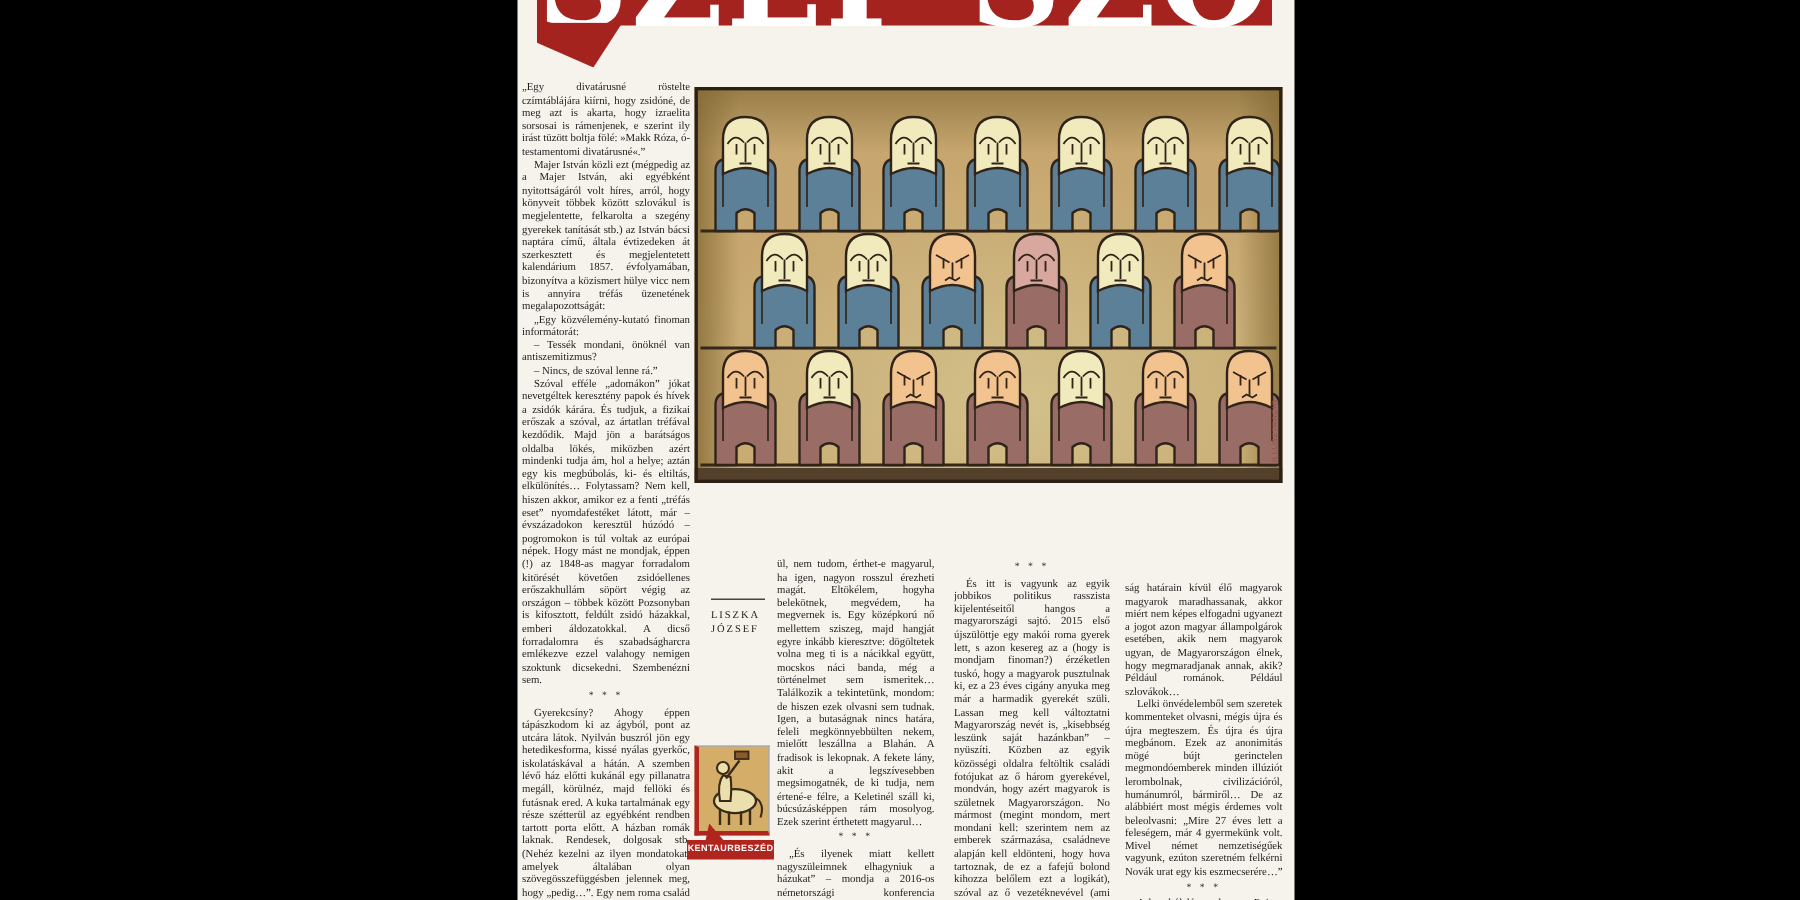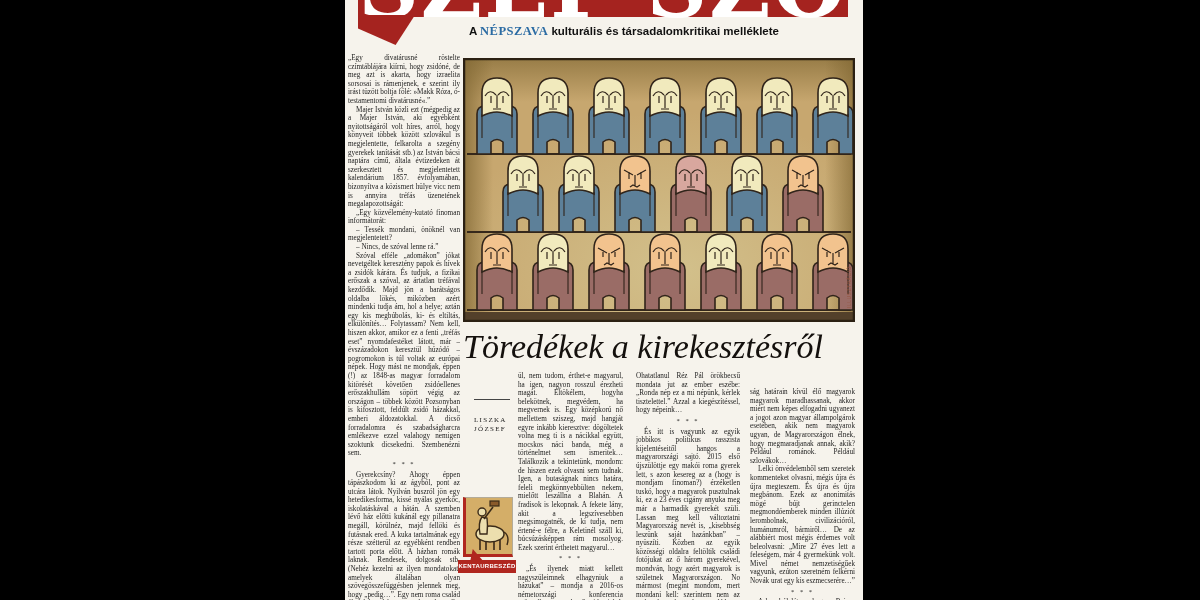--- a/index.html
+++ b/index.html
@@ -18,21 +18,21 @@
   .col-left{position:absolute;left:3px;top:54px;width:112px;height:546px;overflow:hidden;}
   .coltext{font-size:7.2px;line-height:8.6px;color:#1c1c1c;text-align:justify;}
   .para{margin:0;text-indent:8px;}
   .para.flush{text-indent:0;}
   .sep{text-align:center;font-size:6.5px;letter-spacing:2px;margin:2px 0;color:#1c1c1c;}
   
   .illus-wrap{position:absolute;left:118px;top:58px;width:392px;height:264px;}
   
   .headline{position:absolute;left:118px;top:328px;width:392px;font-size:34px;line-height:38px;font-style:italic;
     color:#14100d;white-space:nowrap;}
-  .byline{position:absolute;left:129px;top:399px;width:36px;border-top:1px solid #444;padding-top:16px;
+  .byline{position:absolute;left:129px;top:399px;width:36px;border-top:1px solid #444;padding-top:6px;
     font-size:7px;line-height:9px;letter-spacing:1.3px;color:#222;}
   
   .cols{position:absolute;left:173px;top:372px;width:337px;height:228px;display:flex;overflow:hidden;}
   .colA{width:105px;margin-right:13px;height:228px;overflow:hidden;}
   .colB{width:104px;margin-right:10px;height:228px;overflow:hidden;}
   .colC{width:105px;height:228px;overflow:hidden;margin-top:16px;}
   
   .emblem{position:absolute;left:118px;top:497px;width:50px;height:60px;background:#d4ae68;
     border-left:3px solid #b0261f;border-bottom:3px solid #b0261f;border-top:1px solid #b3ab99;border-right:1px solid #b3ab99;box-sizing:border-box;}
   .banner-tail{position:absolute;left:125px;top:549px;width:14px;height:13px;background:#b0261f;
@@ -43,27 +43,26 @@
 </head>
 <body>
 
 <div class="stage">
   <div class="page">
 
     <div class="mast-box">
       <div class="mast-title">SZÉP SZÓ</div>
     </div>
     <div class="mast-tail"></div>
-    <div class="subtitle"><span>A </span><span class="brand">NÉPSZAVA</span><span> kulturális és társadalomkritikai melléklete</span></div>
 
     <div class="col-left coltext">
         <p class="para flush">„Egy divatárusné röstelte czímtáblájára kiírni, hogy zsidóné, de meg azt is akarta, hogy izraelita sorsosai is rámenjenek, e szerint ily irást tüzött boltja fölé: »Makk Róza, ó-testamentomi divatárusné«.”</p>
         <p class="para">Majer István közli ezt (mégpedig az a Majer István, aki egyébként nyitottságáról volt híres, arról, hogy könyveit többek között szlovákul is megjelentette, felkarolta a szegény gyerekek tanítását stb.) az István bácsi naptára című, általa évtizedeken át szerkesztett és megjelentetett kalendárium 1857. évfolyamában, bizonyítva a közismert hülye vicc nem is annyira tréfás üzenetének megalapozottságát:</p>
         <p class="para">„Egy közvélemény-kutató finoman informátorát:</p>
-        <p class="para">– Tessék mondani, önöknél van megjelentetett?</p>
+        <p class="para">– Tessék mondani, önöknél van antiszemitizmus?</p>
         <p class="para">– Nincs, de szóval lenne rá.”</p>
         <p class="para">Szóval efféle „adomákon” jókat nevetgéltek keresztény papok és hívek a zsidók kárára. És tudjuk, a fizikai erőszak a szóval, az ártatlan tréfával kezdődik. Majd jön a barátságos oldalba lökés, miközben azért mindenki tudja ám, hol a helye; aztán egy kis megbúbolás, ki- és eltiltás, elkülönítés… Folytassam? Nem kell, hiszen akkor, amikor ez a fenti „tréfás eset” nyomdafestéket látott, már – évszázadokon keresztül húzódó – pogromokon is túl voltak az európai népek. Hogy mást ne mondjak, éppen (!) az 1848-as magyar forradalom kitörését követően zsidóellenes erőszakhullám söpört végig az országon – többek között Pozsonyban is kifosztott, feldúlt zsidó házakkal, emberi áldozatokkal. A dicső forradalomra és szabadságharcra emlékezve ezzel valahogy nemigen szoktunk dicsekedni. Szembenézni sem.</p>
         <div class="sep">* * *</div>
         <p class="para">Gyerekcsíny? Ahogy éppen tápászkodom ki az ágyból, pont az utcára látok. Nyilván buszról jön egy hetedikesforma, kissé nyálas gyerkőc, iskolatáskával a hátán. A szemben lévő ház előtti kukánál egy pillanatra megáll, körülnéz, majd fellöki és futásnak ered. A kuka tartalmának egy része szétterül az egyébként rendben tartott porta előtt. A házban romák laknak. Rendesek, dolgosak stb. (Nehéz kezelni az ilyen mondatokat, amelyek általában olyan szövegösszefüggésben jelennek meg, hogy „pedig…”. Egy nem roma család által lakott házat az embernek eszébe sem jutna úgy jellemezni, hogy az ott élők „rendesek, dolgosak stb.”. Hiszen az természetes, nem? Akkor, még ha ténymegállapításnak volt is szánva, miért ez az ösztönszerű megjegyzés? Pironkodva, de itt hagyom.) Nemsokára jön a szemetesautó, a kukások a szétszóródott szemét egy részét összeszedik ugyan, de közben biztos cifrákat gondolhatnak az ott lakókról. Merthogy csak előttük találták rendetlenül hagyott kukát. Később a szembeszomszédasszonyt látom, hogy sepri össze a maradék szemetet, miközben szépeket gondolhat a kukásokról, akik arra sem képesek, hogy a kihelyezett tárolóedényt rendesen kiürítsék.</p>
       </div>
 
     <div class="illus-wrap">
       <svg id="illus" width="392" height="264" viewBox="0 0 392 264">
         <defs>
           <linearGradient id="gL" x1="0" y1="0" x2="1" y2="0">
@@ -170,34 +169,32 @@
           <path d="M350 252 V212 Q350 204 358 204 H382 Q390 204 390 212 V252 H376 V240 Q370 235 364 240 V252 Z" fill="#9a6c66" stroke="#30241a" stroke-width="1.6" stroke-linejoin="round"></path>
           <path d="M355 212 V236 M385 212 V236" stroke="#30241a" stroke-width="1.1" fill="none"></path>
           <path d="M355 214 V191 Q355 176 370 176 Q385 176 385 191 V214 Q377 210 370 210 Q363 210 355 214 Z" fill="#f2c38e" stroke="#30241a" stroke-width="1.6"></path>
           <path d="M359 190 L368 195 M381 190 L372 195 M370 195 V206 M364 192 V199 M376 192 V199 M365 207 l3 -2 l4 2 l3 -2" stroke="#30241a" stroke-width="1.2" fill="none"></path>
           <rect x="0" y="254" width="392" height="10" fill="#53402a"></rect>
           <rect x="1" y="1" width="390" height="262" fill="none" stroke="#2b2013" stroke-width="2.5"></rect>
           <text transform="translate(388,250) rotate(-90)" font-size="5" fill="#94543d" letter-spacing="0.5" font-family="Liberation Sans, sans-serif">ILLUSZTRÁCIÓ</text>
         </svg>
     </div>
 
-    <div class="headline">Töredékek a kirekesztésről</div>
     <div class="byline">
       <div>LISZKA</div>
       <div>JÓZSEF</div>
     </div>
 
     <div class="cols">
       <div class="colA coltext">
           <p class="para flush">ül, nem tudom, érthet-e magyarul, ha igen, nagyon rosszul érezheti magát. Eltökélem, hogyha belekötnek, megvédem, ha megvernek is. Egy középkorú nő mellettem sziszeg, majd hangját egyre inkább kieresztve: dögöltetek volna meg ti is a nácikkal együtt, mocskos náci banda, még a történelmet sem ismeritek… Találkozik a tekintetünk, mondom: de hiszen ezek olvasni sem tudnak. Igen, a butaságnak nincs határa, feleli megkönnyebbülten nekem, mielőtt leszállna a Blahán. A fradisok is lekopnak. A fekete lány, akit a legszívesebben megsimogatnék, de ki tudja, nem értené-e félre, a Keletinél száll ki, búcsúzásképpen rám mosolyog. Ezek szerint érthetett magyarul…</p>
           <div class="sep">* * *</div>
           <p class="para">„És ilyenek miatt kellett nagyszüleimnek elhagyniuk a házukat” – mondja a 2016-os németországi konferencia szünetében egy kettős identitású, értsd: kettős nacionalista (mert magyar is, meg német is) „kolléga” egy perbetei magyar családról, amelyet a második világháború után a kitelepített sváb nagyszülők házába költöztettek. „Kedves emberek voltak amúgy, de hát ivott az asszony…” S amikor mondom neki, nehogy már azokat a nyomorultakat hibáztassuk…</p>
         </div>
       <div class="colB coltext">
-          <p class="para flush">Óhatatlanul Réz Pál örökbecsű mondata jut az ember eszébe: „Ronda nép ez a mi népünk, kérlek tisztelettel.” Azzal a kiegészítéssel, hogy népeink…</p>
           <div class="sep">* * *</div>
           <p class="para">És itt is vagyunk az egyik jobbikos politikus rasszista kijelentéseitől hangos a magyarországi sajtó. 2015 első újszülöttje egy makói roma gyerek lett, s azon kesereg az a (hogy is mondjam finoman?) érzéketlen tuskó, hogy a magyarok pusztulnak ki, ez a 23 éves cigány anyuka meg már a harmadik gyerekét szüli. Lassan meg kell változtatni Magyarország nevét is, „kisebbség leszünk saját hazánkban” – nyüszíti. Közben az egyik közösségi oldalra feltöltik családi fotójukat az ő három gyerekével, mondván, hogy azért magyarok is születnek Magyarországon. No mármost (megint mondom, mert mondani kell: szerintem nem az emberek származása, családneve alapján kell eldönteni, hogy hova tartoznak, de ez a fafejű bolond kihozza belőlem ezt a logikát), szóval az ő vezetéknevével (ami Novák) s nyilván származásával: mennyivel magyarabb ő, mint az a bizonyos Rácz nevű roma család? Az ősei minden valószínűség szerint valamelyik szláv nyelvű közösséghez (tán éppen a rácokhoz) tartoztak…</p>
         </div>
       <div class="colC coltext">
           <p class="para flush">ság határain kívül élő magyarok magyarok maradhassanak, akkor miért nem képes elfogadni ugyanezt a jogot azon magyar állampolgárok esetében, akik nem magyarok ugyan, de Magyarországon élnek, hogy megmaradjanak annak, akik? Például románok. Például szlovákok…</p>
           <p class="para">Lelki önvédelemből sem szeretek kommenteket olvasni, mégis újra és újra megteszem. És újra és újra megbánom. Ezek az anonimitás mögé bújt gerinctelen megmondóemberek minden illúziót lerombolnak, civilizációról, humánumról, bármiről… De az alábbiért most mégis érdemes volt beleolvasni: „Mire 27 éves lett a feleségem, már 4 gyermekünk volt. Mivel német nemzetiségűek vagyunk, ezúton szeretném felkérni Novák urat egy kis eszmecserére…”</p>
           <div class="sep">* * *</div>
           <p class="para">A buszból látom, hogy a Reiner Frigyes park egyik házfalára valaki óriási betűkkel, akkurátusan felmázolta: „Ki az idegenekkel!” Régebben (azt hiszem, 2014-ben) írtam már arról, hogy Budapestnek ez a tere voltaképpen az egész mai Magyarország szimbóluma lehet. Egy zsidó karmesterről nevezték el, aki az éppen fasizálódó Magyarországról elmenekült, majd Amerikában tele…</p>
         </div>
     </div>

